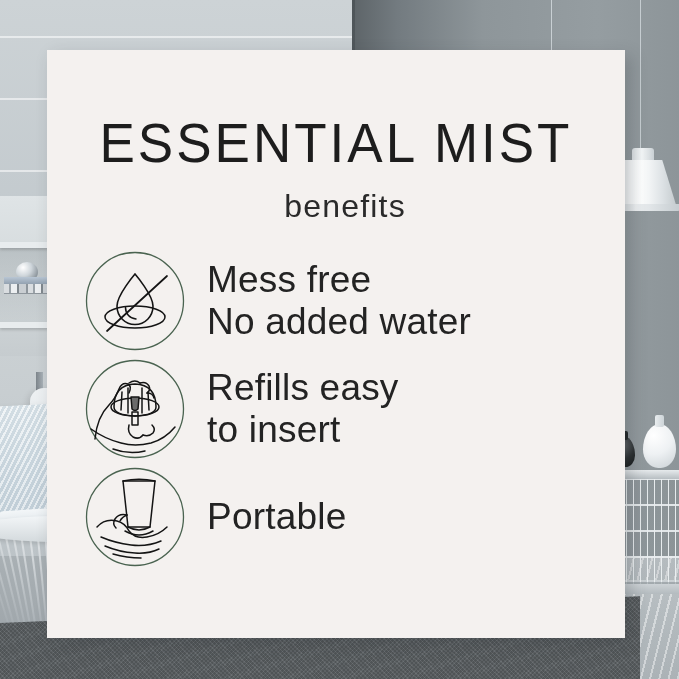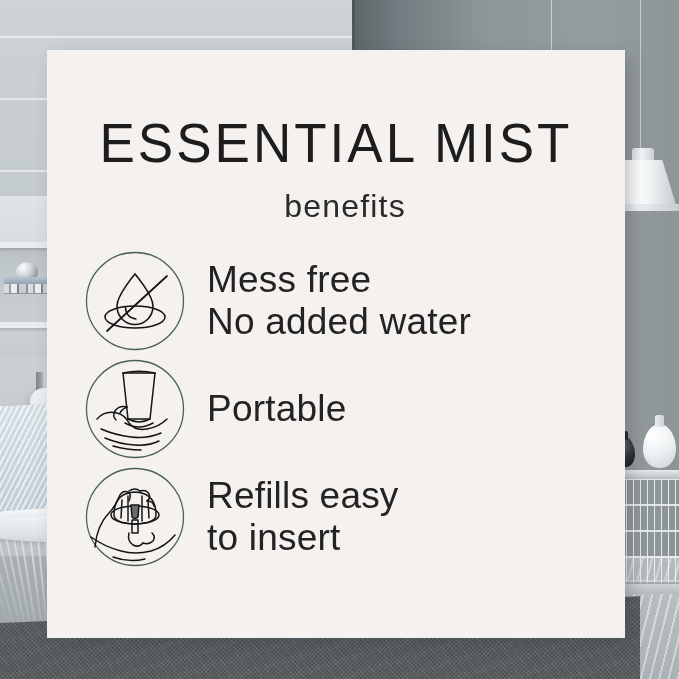--- a/index.html
+++ b/index.html
@@ -497,46 +497,20 @@
 
               <path d="M42.5 58.5 C42.5 65 47 69.5 53 70" fill="none" stroke="#141414" stroke-width="1.5" stroke-linecap="round"></path>
 
               <line x1="24" y1="82" x2="84" y2="27" stroke="#141414" stroke-width="1.7" stroke-linecap="round"></line>
             </svg>
           </div>
           <div class="benefit-text">Mess free
 No added water</div>
         </div>
 
-        <div class="benefit-row r2">
-          <div class="icon-circle">
-            <svg viewBox="0 0 104 104" xmlns="http://www.w3.org/2000/svg">
-              <circle cx="52" cy="52" r="48.5" fill="none" stroke="#4a6350" stroke-width="1.3"></circle>
-              <g fill="none" stroke="#141414" stroke-width="1.5" stroke-linecap="round" stroke-linejoin="round">
-
-                <path d="M40 16 L72 16 L67 62 L45 62 Z"></path>
-                <path d="M40 16 Q56 12.5 72 16"></path>
-
-                <path d="M45 62 Q56 68 67 62"></path>
-                <path d="M42 66 Q56 74 70 66"></path>
-
-                <path d="M44 50 Q36 48 32 54 Q29 59 33 63"></path>
-                <path d="M44 50 Q39 52 37 56"></path>
-
-                <path d="M14 62 Q22 53 34 56 Q42 58 46 66 Q52 74 64 72 Q76 70 84 62"></path>
-
-                <path d="M18 72 Q32 78 48 80 Q64 82 78 76"></path>
-                <path d="M22 81 Q36 87 52 88 Q66 89 76 84"></path>
-                <path d="M30 89 Q44 93 58 93"></path>
-              </g>
-            </svg>
-          </div>
-          <div class="benefit-text">Portable</div>
-        </div>
-
         <div class="benefit-row r3">
           <div class="icon-circle">
             <svg viewBox="0 0 104 104" xmlns="http://www.w3.org/2000/svg">
               <circle cx="52" cy="52" r="48.5" fill="none" stroke="#4a6350" stroke-width="1.3"></circle>
               <g fill="none" stroke="#141414" stroke-width="1.5" stroke-linecap="round" stroke-linejoin="round">
 
                 <path d="M31 50 Q31 28 52 27 Q73 28 73 50 Q73 58 52 59 Q31 58 31 50 Z"></path>
                 <ellipse cx="52" cy="50" rx="24" ry="9"></ellipse>
                 <line x1="39" y1="35" x2="38" y2="53"></line>
                 <line x1="45" y1="31" x2="45" y2="56"></line>
@@ -555,16 +529,42 @@
                 <path d="M46 68 Q44 76 50 80 Q56 83 60 78"></path>
                 <path d="M60 78 Q66 80 70 76 Q73 72 69 68"></path>
                 <path d="M30 92 Q46 98 62 94"></path>
               </g>
             </svg>
           </div>
           <div class="benefit-text">Refills easy
 to insert</div>
         </div>
 
+        <div class="benefit-row r2">
+          <div class="icon-circle">
+            <svg viewBox="0 0 104 104" xmlns="http://www.w3.org/2000/svg">
+              <circle cx="52" cy="52" r="48.5" fill="none" stroke="#4a6350" stroke-width="1.3"></circle>
+              <g fill="none" stroke="#141414" stroke-width="1.5" stroke-linecap="round" stroke-linejoin="round">
+
+                <path d="M40 16 L72 16 L67 62 L45 62 Z"></path>
+                <path d="M40 16 Q56 12.5 72 16"></path>
+
+                <path d="M45 62 Q56 68 67 62"></path>
+                <path d="M42 66 Q56 74 70 66"></path>
+
+                <path d="M44 50 Q36 48 32 54 Q29 59 33 63"></path>
+                <path d="M44 50 Q39 52 37 56"></path>
+
+                <path d="M14 62 Q22 53 34 56 Q42 58 46 66 Q52 74 64 72 Q76 70 84 62"></path>
+
+                <path d="M18 72 Q32 78 48 80 Q64 82 78 76"></path>
+                <path d="M22 81 Q36 87 52 88 Q66 89 76 84"></path>
+                <path d="M30 89 Q44 93 58 93"></path>
+              </g>
+            </svg>
+          </div>
+          <div class="benefit-text">Portable</div>
+        </div>
+
       </div>
     </div>
   </div>
 </div>
 
 </body></html>

